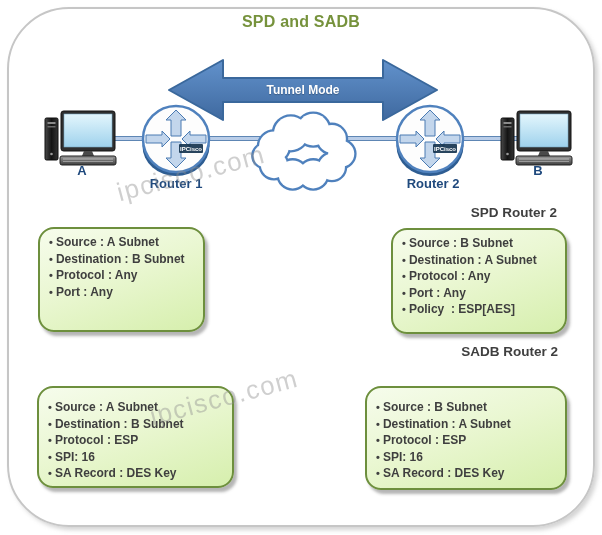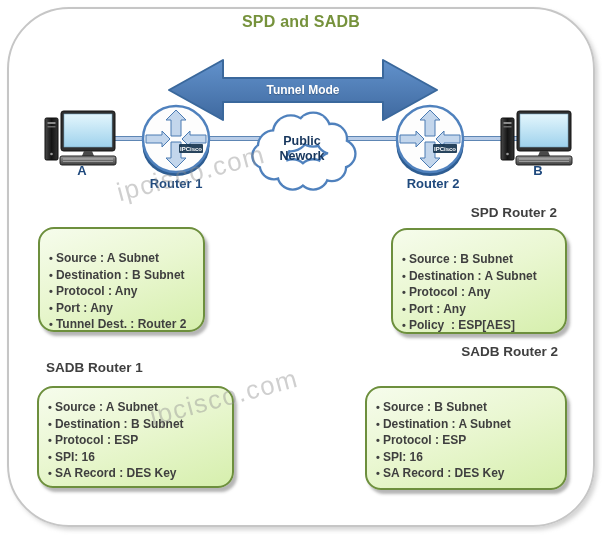--- a/index.html
+++ b/index.html
@@ -31,21 +31,21 @@
         font-size:13px;font-weight:bold;}
   .cloud-text{position:absolute;left:246px;top:134px;width:112px;z-index:4;
         text-align:center;color:var(--navy-text);font-size:12.5px;font-weight:bold;line-height:15px;}
   
   .box-heading{position:absolute;z-index:3;color:var(--text-dark);
         font-size:13.5px;font-weight:bold;}
   .policy-box{position:absolute;z-index:3;border:2.5px solid var(--box-border-green);
         border-radius:16px;
         background:linear-gradient(160deg,var(--box-fill-light) 0%,#EAF7D2 45%,var(--box-fill-dark) 100%);
         box-shadow:3px 4px 3px rgba(90,90,90,.45);box-sizing:border-box;}
-  .policy-box ul{list-style:none;margin:0;padding:21px 6px 0 9px;}
+  .policy-box ul{list-style:none;margin:0;padding:5px 6px 0 9px;}
   .policy-box.pad-more ul{padding-top:11px;}
   .policy-box li{color:var(--text-dark);font-size:12px;font-weight:bold;
         line-height:16.5px;white-space:pre-wrap;}
   .policy-box li::before{content:"• ";font-size:11px;}
   
   .watermark{position:absolute;z-index:5;color:#8f8f8f;opacity:.42;font-size:26px;
         letter-spacing:1.5px;transform:rotate(-15deg);pointer-events:none;white-space:nowrap;}
   svg text{font-family:"Liberation Sans",sans-serif;}
 </style>
 </head>
@@ -132,24 +132,20 @@
       <circle cx="72" cy="24" r="17"></circle>
         <circle cx="92" cy="34" r="15"></circle>
       <circle cx="102" cy="50" r="14"></circle>
         <circle cx="92" cy="64" r="14"></circle>
       <circle cx="72" cy="72" r="15"></circle>
         <circle cx="50" cy="72" r="15"></circle>
       <circle cx="30" cy="62" r="14"></circle>
         <circle cx="20" cy="52" r="12"></circle>
     </g>
   </svg>
-  <div class="cloud-text">
-    <div>Public</div>
-    <div>Nework</div>
-  </div>
 
   <svg class="dev" style="left:392px;top:103px" width="76" height="76" viewBox="0 0 76 76">
     <ellipse cx="38" cy="43" rx="33.5" ry="30" fill="#2e5d92"></ellipse>
     <circle cx="38" cy="36" r="33" fill="#fdfdfd" stroke="#4f81bd" stroke-width="2.5"></circle>
     <g fill="#c3d6ec" stroke="#4a7ab2" stroke-width="1" stroke-linejoin="round">
       <polygon points="38,7 48,17 43,17 43,33 33,33 33,17 28,17"></polygon>
       <polygon points="38,65 48,55 43,55 43,39 33,39 33,55 28,55"></polygon>
       <polygon points="32,36 24,28 24,32 8,32 8,40 24,40 24,44"></polygon>
       <polygon points="44,36 52,28 52,32 68,32 68,40 52,40 52,44"></polygon>
     </g>
@@ -171,36 +167,34 @@
     <line x1="19" y1="51.5" x2="69" y2="51.5" stroke="#aaa" stroke-width="0.8"></line>
   </svg>
   <div class="dev-label" style="left:500px;top:163px;width:76px">B</div>
 
   <div class="policy-box" style="left:38px;top:227px;width:167px;height:105px">
     <ul>
       <li>Source : A Subnet</li>
       <li>Destination : B Subnet</li>
       <li>Protocol : Any</li>
       <li>Port : Any</li>
-      <li>Tunnel Dest. : Router 2</li>
     </ul>
   </div>
 
   <div class="box-heading" style="left:392px;top:205px;width:165px;text-align:right">SPD Router 2</div>
   <div class="policy-box" style="left:391px;top:228px;width:176px;height:106px">
     <ul>
       <li>Source : B Subnet</li>
       <li>Destination : A Subnet</li>
       <li>Protocol : Any</li>
       <li>Port : Any</li>
       <li>Policy  : ESP[AES]</li>
     </ul>
   </div>
 
-  <div class="box-heading" style="left:46px;top:360px">SADB Router 1</div>
   <div class="policy-box pad-more" style="left:37px;top:386px;width:197px;height:102px">
     <ul>
       <li>Source : A Subnet</li>
       <li>Destination : B Subnet</li>
       <li>Protocol : ESP</li>
       <li>SPI: 16</li>
       <li>SA Record : DES Key</li>
     </ul>
   </div>
 

